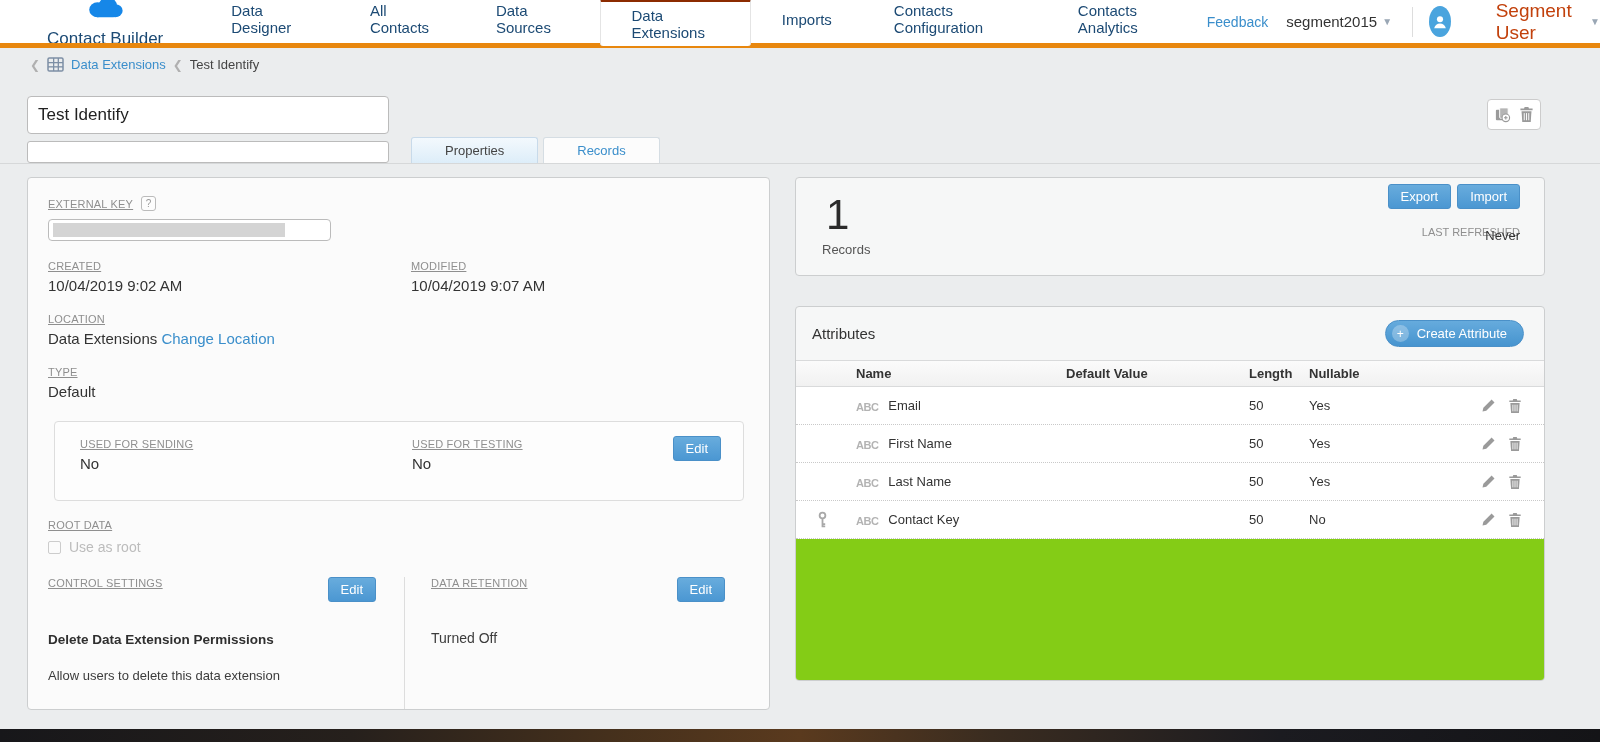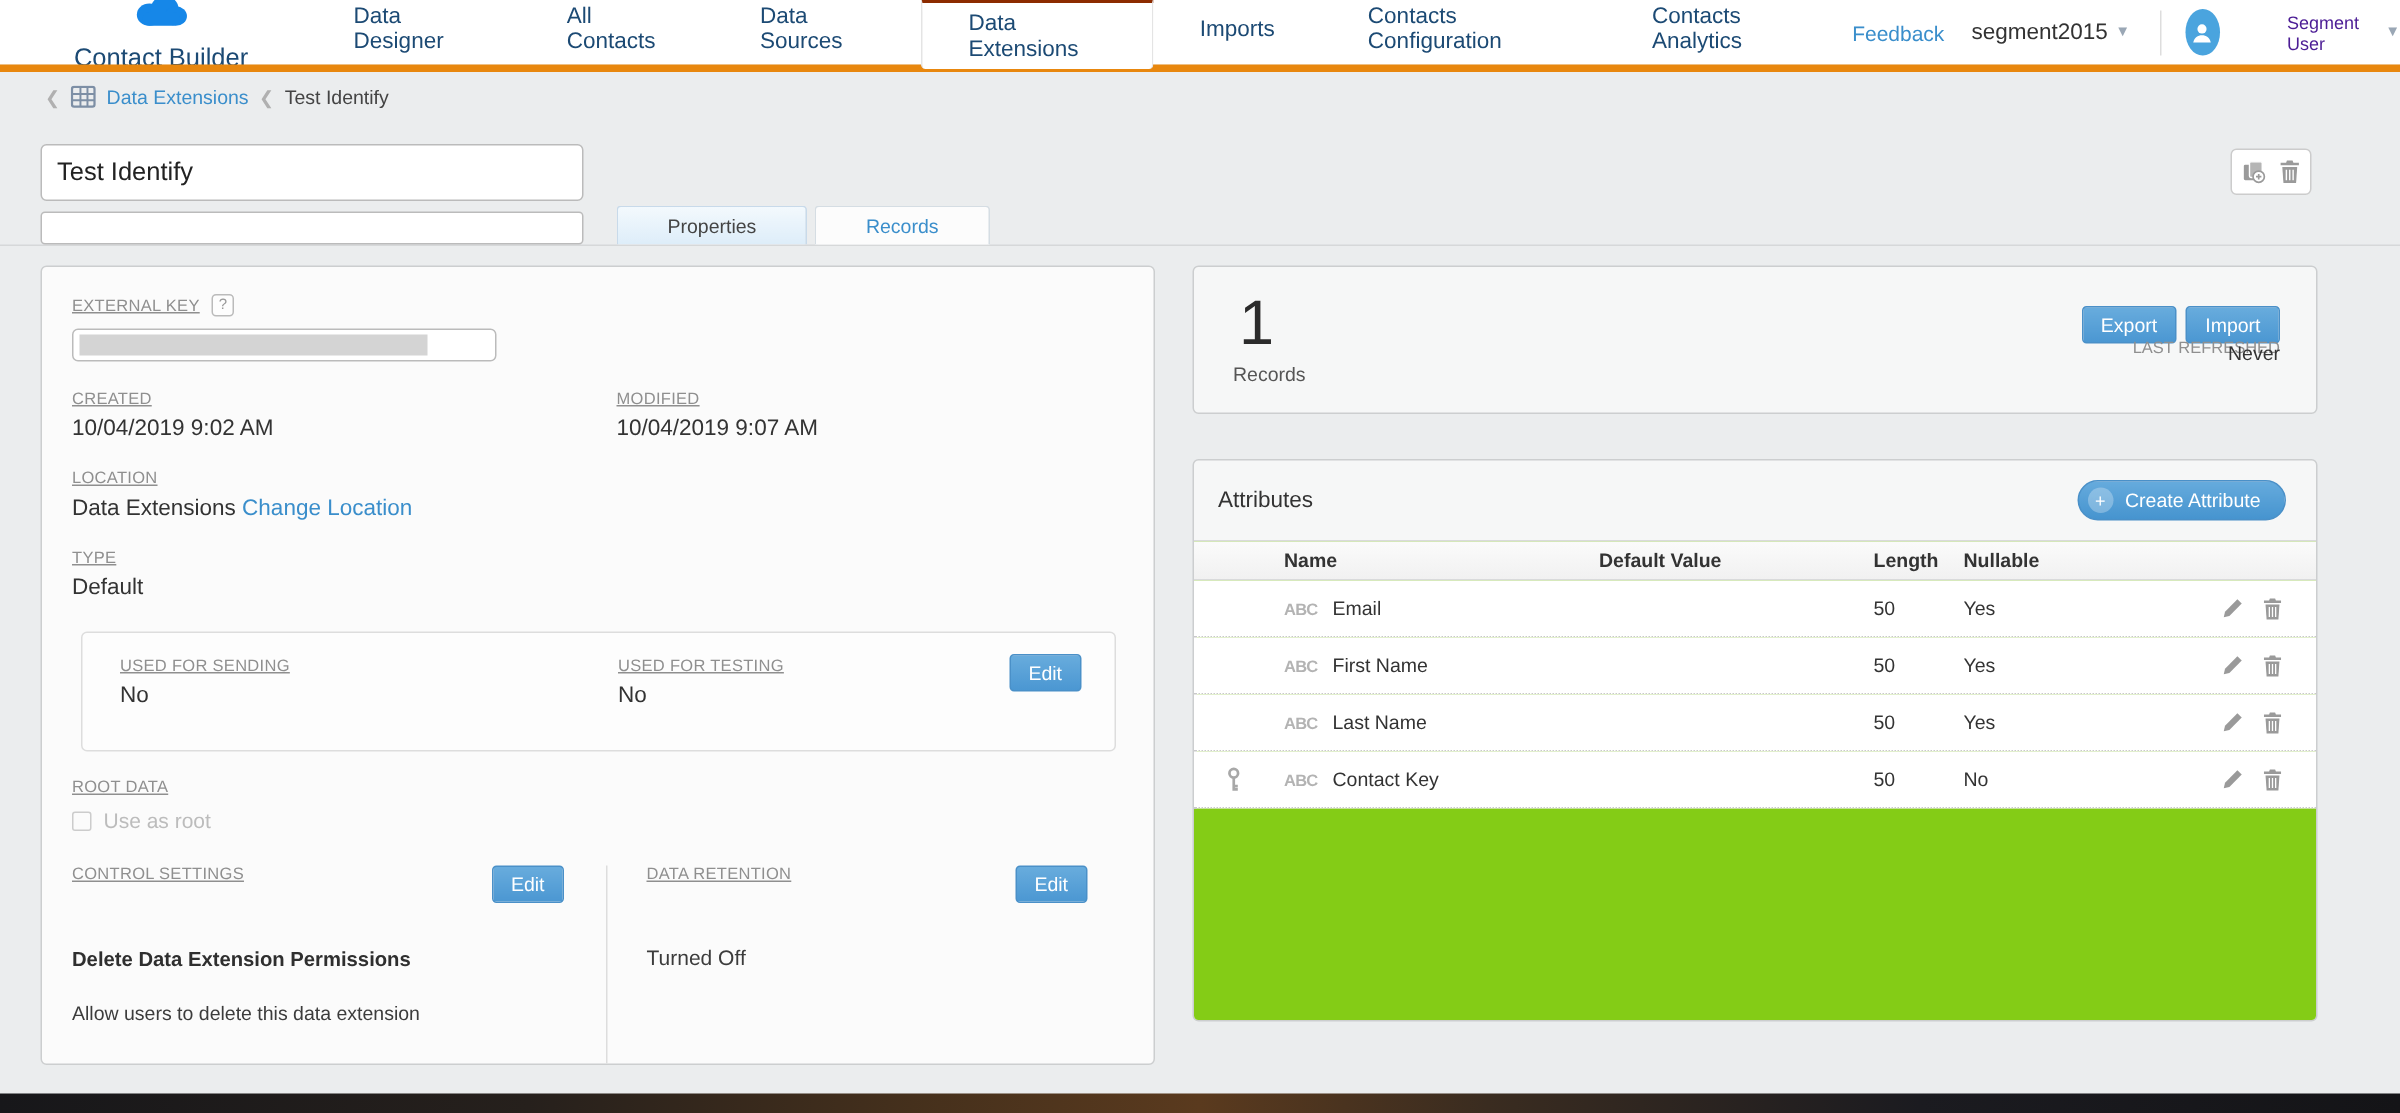--- a/index.html
+++ b/index.html
@@ -14,21 +14,21 @@
   .nav-items { display:flex; align-items:stretch; height:48px; }
   .nav-item { display:flex; align-items:center; padding:0 31px; font-size:15px; color:#1c4a74; cursor:pointer; height:43px; }
   .nav-item.active { position:relative; z-index:6; height:48px; background:#fff; border-top:4px solid #8c2b00; border-left:1px solid #e4e4e4; border-right:1px solid #e4e4e4; border-radius:0 0 3px 3px; padding-top:0; }
   .nav-right { margin-left:auto; display:flex; align-items:center; }
   .feedback-link { color:#3a8ecb; font-size:14px; margin-right:18px; cursor:pointer; }
   .account { font-size:15px; color:#333; display:flex; align-items:center; gap:5px; cursor:pointer; }
   .caret { font-size:10px; color:#9aa7b5; }
   .nav-divider { width:1px; height:30px; background:#ddd; margin:0 16px 0 20px; }
   .userchip { display:flex; align-items:center; gap:9px; cursor:pointer; }
   .avatar { width:31px; height:31px; border-radius:50%; background:#4aa4de; display:flex; align-items:center; justify-content:center; }
-  .username { font-size:12px; color:#4c1d95;margin-left:36px; }
+  .username { font-size:19px; color:#c2410c;margin-left:36px; }
 
   
   .breadcrumb { display:flex; align-items:center; gap:7px; margin:14px 0 0 30px; font-size:13px; }
   .crumb-sep { color:#b0b0b0; font-size:12px; }
   .crumb-link { color:#3a8ecb; cursor:pointer; }
   .crumb-current { color:#444; }
 
   
   .title-area { display:flex; margin:24px 27px 0; align-items:flex-end; }
   .inputs { display:flex; flex-direction:column; }
@@ -75,21 +75,21 @@
   .set-col-b { flex:1; border-left:1px solid #ddd; padding-left:26px; padding-right:24px; min-height:200px; }
   .set-head { display:flex; align-items:flex-start; justify-content:space-between; }
   .perm-title { font-size:13.5px; font-weight:bold; color:#2f2f2f; margin-top:30px; }
   .perm-desc { font-size:13px; color:#3c3c3c; margin-top:20px; line-height:1.35; }
   .retention-val { font-size:14px; color:#3c3c3c; margin-top:28px; }
 
   
   .records-card { height:99px; background:#f6f7f7; position:relative; padding:16px 24px 0 30px; }
   .rec-count { font-size:42px; color:#2b2b2b; line-height:1; }
   .rec-label { font-size:13px; color:#555; margin-top:6px; margin-left:-4px; }
-  .rec-actions { position:absolute; top:26px; right:24px; display:flex; gap:6px;margin-left:40px; }
+  .rec-actions { position:absolute; top:6px; right:24px; display:flex; gap:6px;margin-left:40px; }
   .refreshed-lbl { position:absolute; top:48px; right:24px; font-size:11px; color:#8f8f8f; }
   .refreshed-val { position:absolute; top:50px; right:24px; font-size:13px; color:#333; }
 
   
   .attr-card { margin-top:30px; height:375px; background:#f6f7f7; overflow:hidden; }
   .attr-head { height:53px; display:flex; align-items:center; justify-content:space-between; padding:0 20px 0 16px; }
   .attr-title { font-size:15px; color:#333; }
   .pill-btn { display:flex; align-items:center; gap:8px; background:linear-gradient(#66abdd,#4694cf); border:1px solid #4a90c8; border-radius:14px; height:27px; padding:0 16px 0 6px; color:#fff; font-size:13px; cursor:pointer; }
   .pill-plus { width:17px; height:17px; border-radius:50%; background:rgba(255,255,255,.28); display:flex; align-items:center; justify-content:center; font-size:12px; }
 

